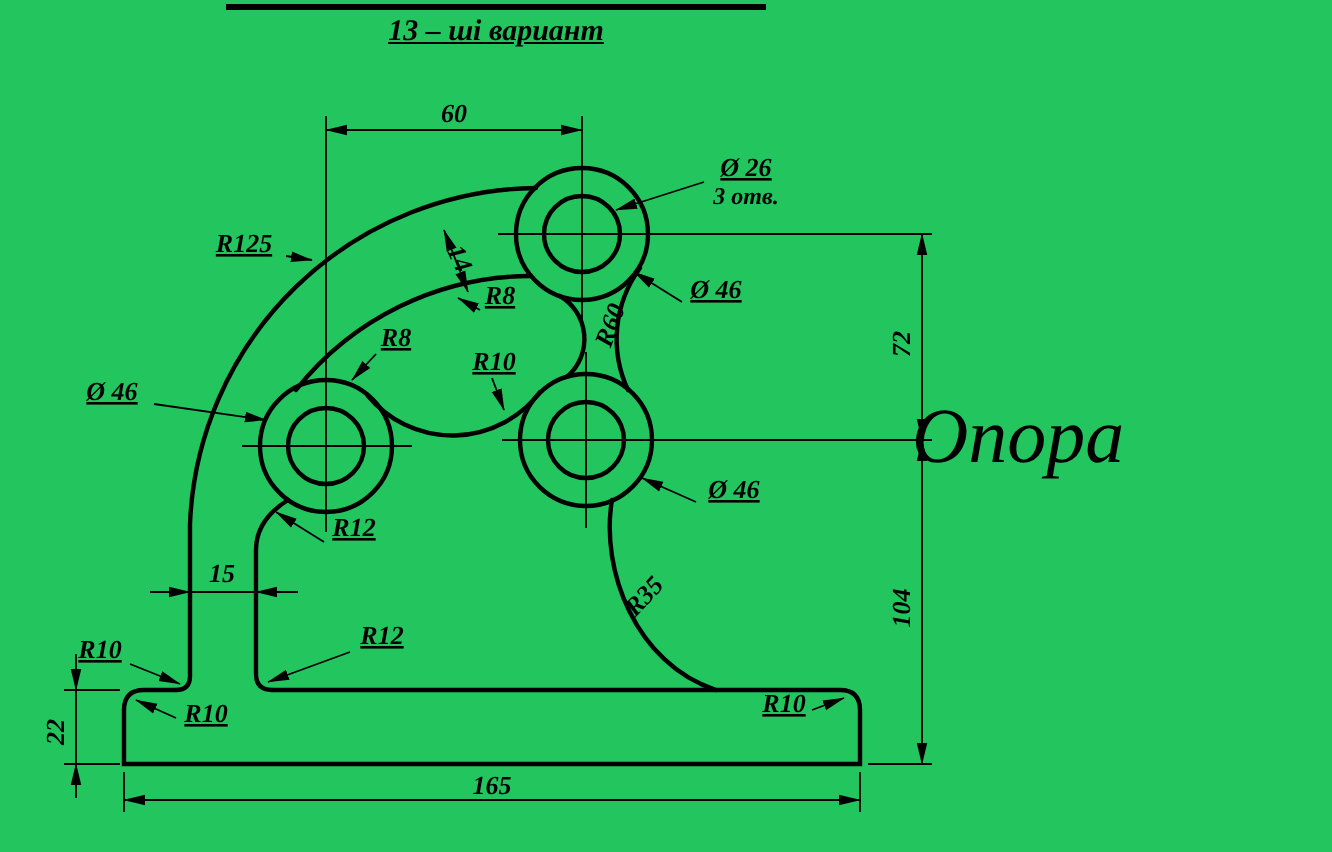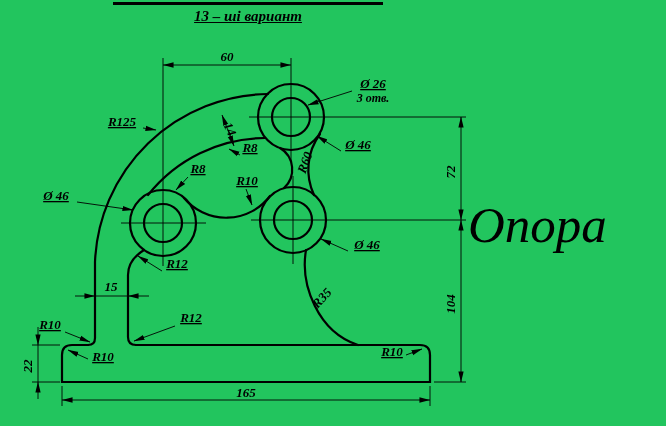--- a/index.html
+++ b/index.html
@@ -1,21 +1,21 @@
 <!DOCTYPE html>
 <html><head>
 <meta charset="utf-8">
 <style>
   html,body{margin:0;padding:0;background:#ffffff;}
   .page{position:relative;width:666px;height:426px;background:#22c55e;overflow:hidden;
         font-family:"Liberation Serif",serif;color:#000;font-style:italic;}
   .title-block{position:absolute;left:113px;top:2px;width:270px;text-align:center;
         border-top:3px solid #000;padding-top:3px;font-size:15px;font-weight:bold;}
   .title-block span{text-decoration:underline;}
-  .part-name{position:absolute;left:468px;top:196px;font-size:51px;}
+  .part-name{position:absolute;left:456px;top:196px;font-size:39px;}
   svg{position:absolute;left:0;top:0;}
   .thick{stroke:#000;stroke-width:2.2;fill:none;stroke-linecap:round;}
   .thin{stroke:#000;stroke-width:0.9;fill:none;}
   text{font-family:"Liberation Serif",serif;font-weight:bold;font-size:13px;fill:#000;}
   .u{text-decoration:underline;}
   .small{font-size:12px;}
 </style>
 </head>
 <body>
 

